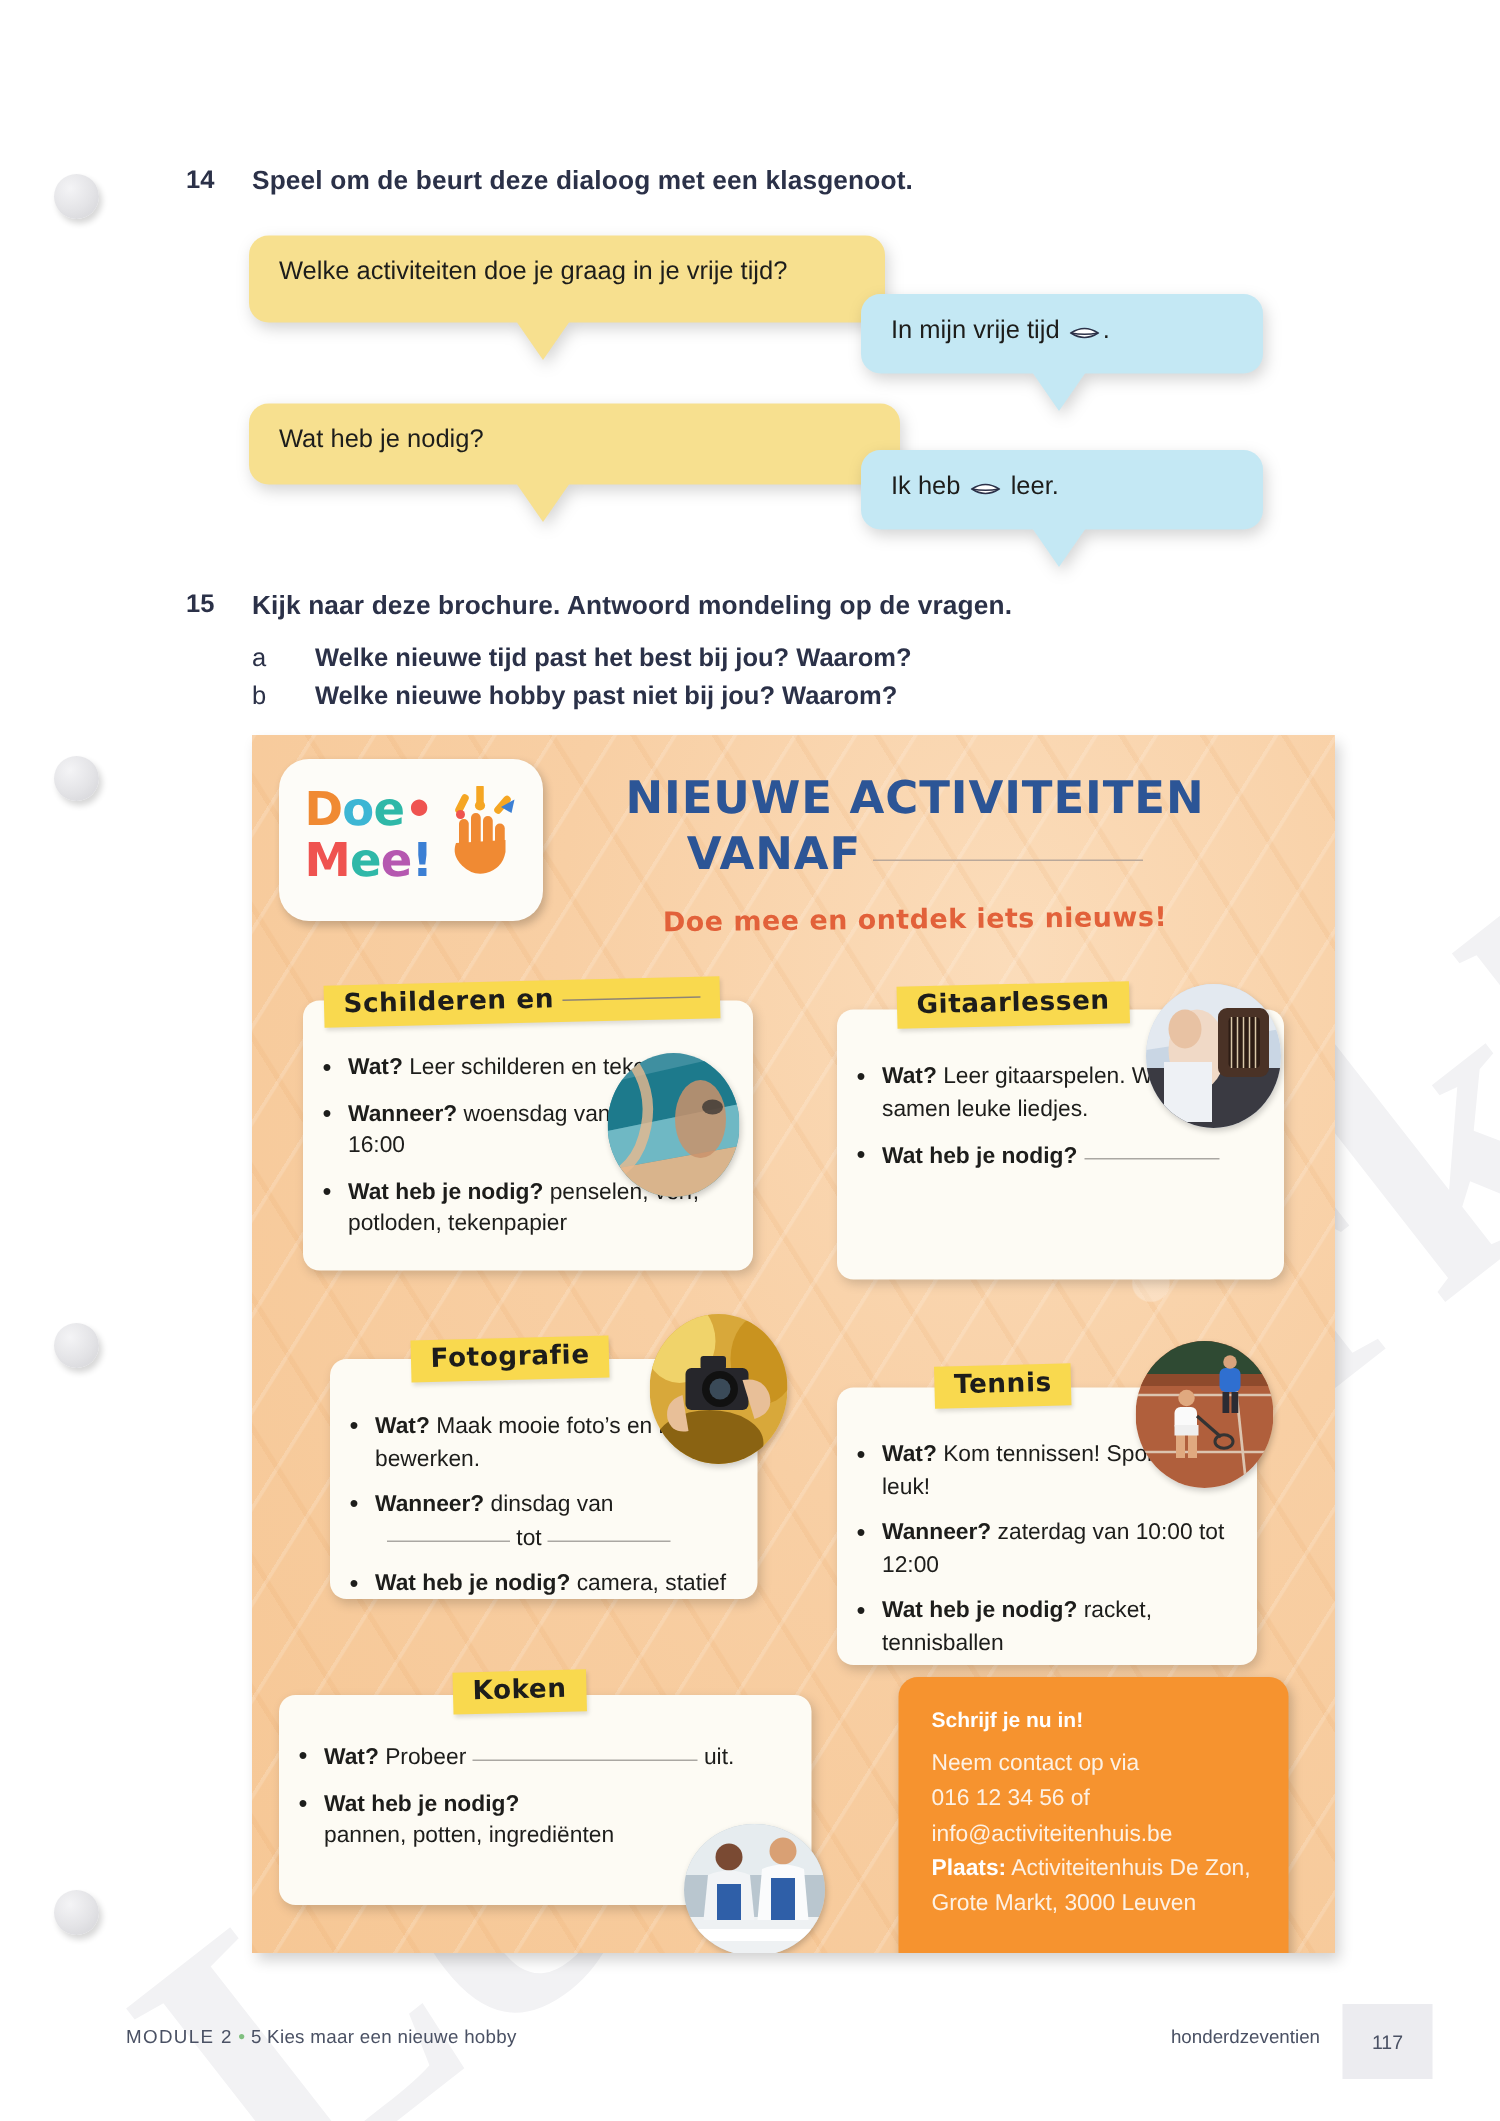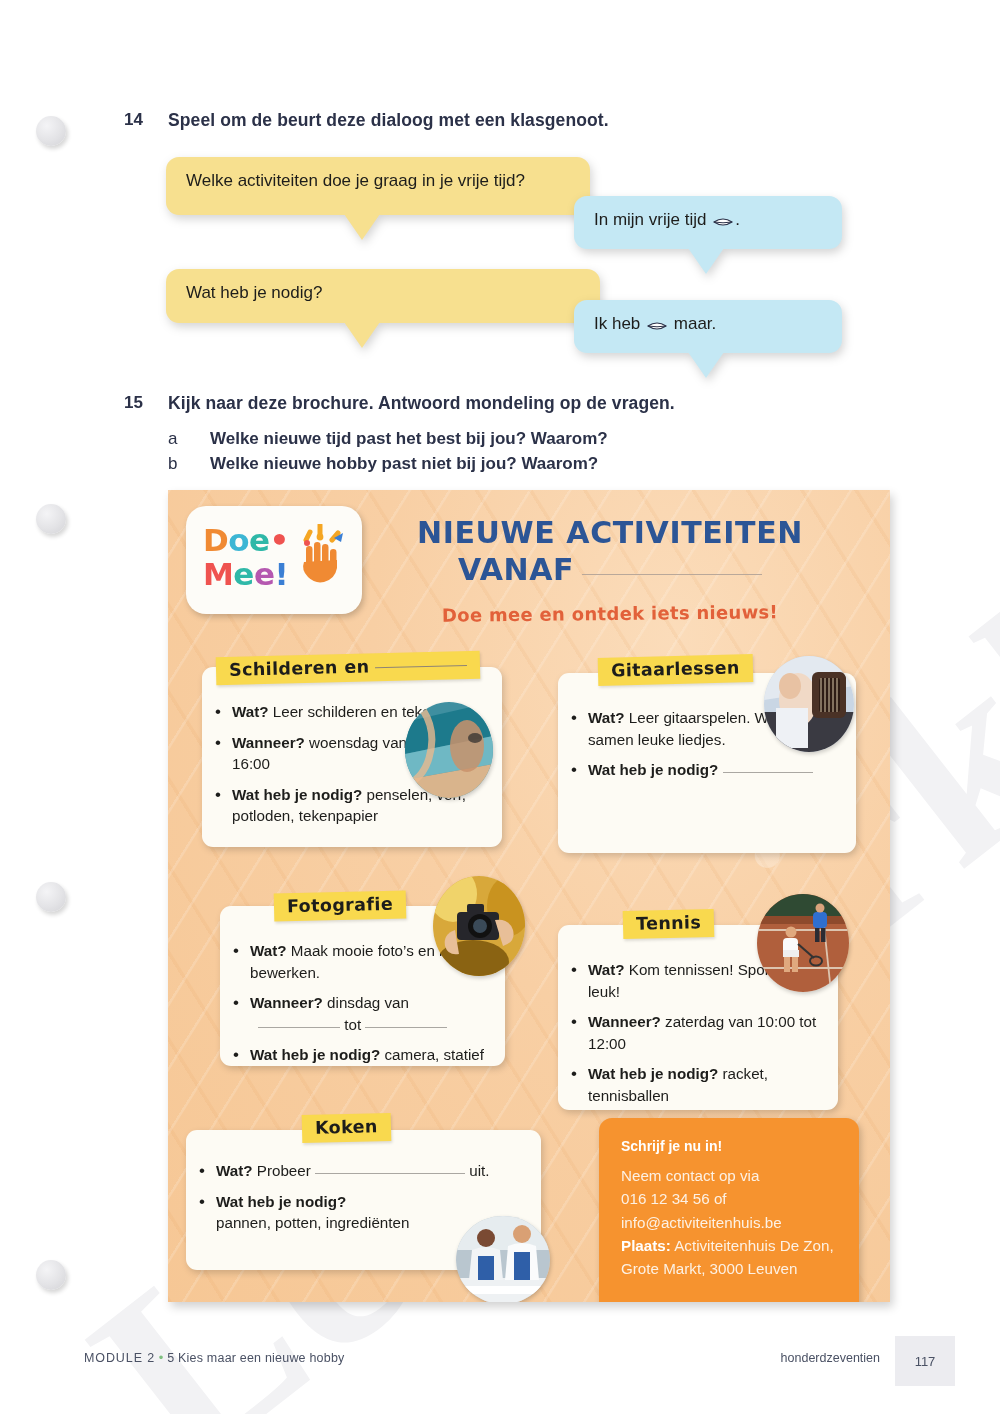--- a/index.html
+++ b/index.html
@@ -239,21 +239,21 @@
 
 <div class="bubble b-yellow" style="left:166px;top:269px;width:434px;height:54px;">
   <span>Wat heb je nodig?</span>
   <span class="tail" style="left:178px;"></span>
 </div>
 
 <div class="bubble b-blue" style="left:574px;top:300px;width:268px;height:53px;">
   <span>Ik heb </span><span class="lips"><svg width="20" height="12" viewBox="0 0 20 12">
         <path d="M1 6 Q10 0 19 6 Q10 12 1 6 Z" fill="#fff" stroke="#2b3148" stroke-width="1.1"></path>
         <path d="M1 6 Q10 7.6 19 6" fill="none" stroke="#2b3148" stroke-width="1"></path>
-      </svg></span><span> maar.</span>
+      </svg></span><span> leer.</span>
   <span class="tail" style="left:114px;"></span>
 </div>
 
 <div class="ex" style="left:124px;top:393px;width:720px;">
   <div class="ex-num">15</div>
   <div class="ex-title">Kijk naar deze brochure. Antwoord mondeling op de vragen.</div>
   <div class="sub-list">
     <div class="sub-row">
       <span class="sub-letter">a</span>
       <span class="sub-text">Welke nieuwe tijd past het best bij jou? Waarom?</span>

